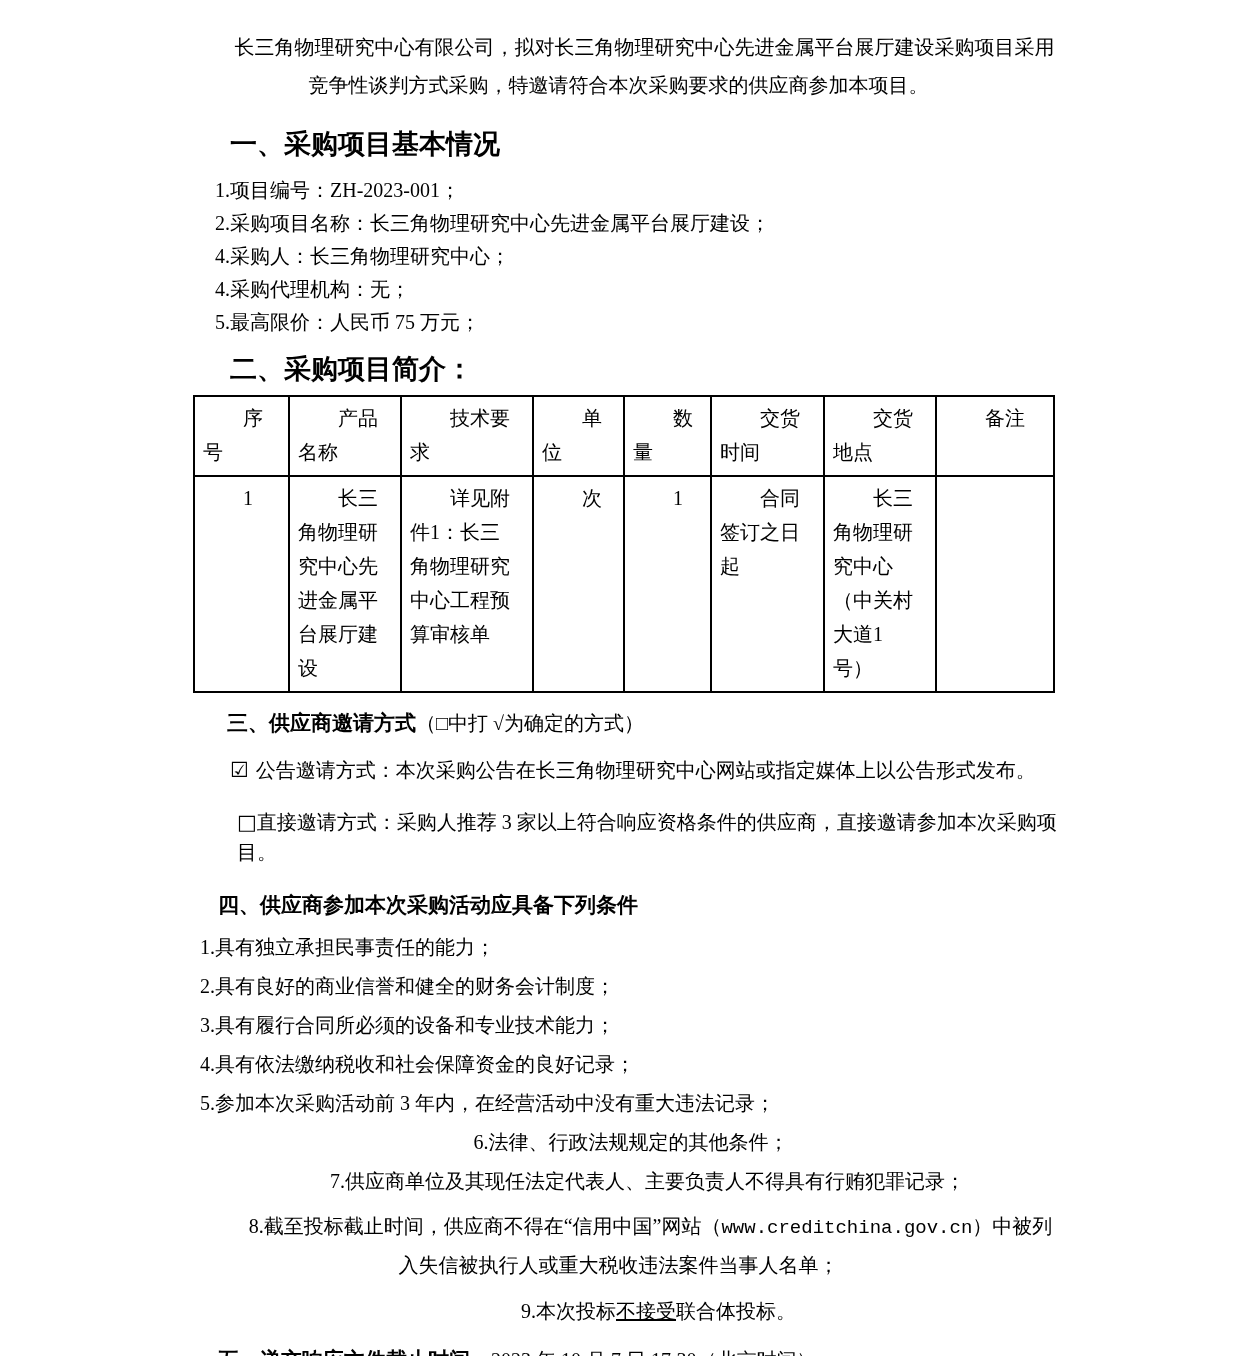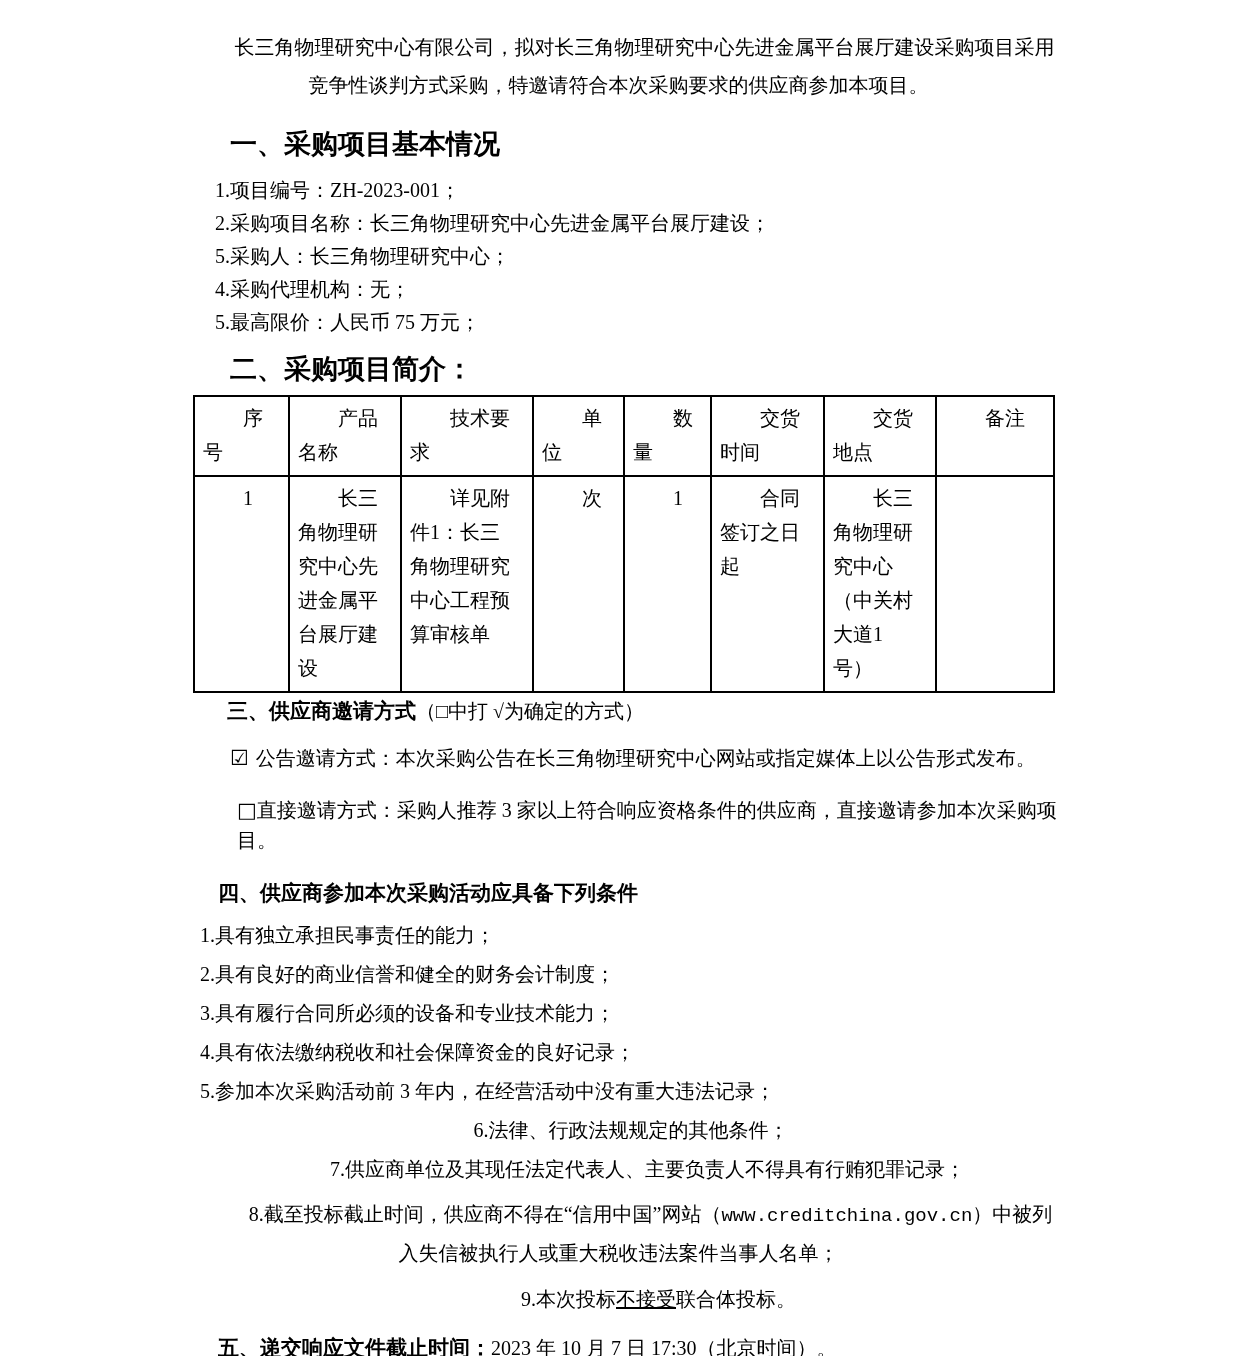--- a/index.html
+++ b/index.html
@@ -43,21 +43,21 @@
     line-height: 34px;
     white-space: pre-line;
     text-indent: 2em;
   }
 
   .h-minor {
     font-family: "Liberation Sans", "DejaVu Sans", sans-serif;
     font-weight: bold;
     font-size: 21px;
   }
-  .sec3-heading { margin: 2px 0 0 52px; line-height: 32px; }
+  .sec3-heading { margin: 14px 0 0 52px; line-height: 32px; }
   .h-note { font-family: "Liberation Serif", "DejaVu Serif", serif; font-weight: normal; font-size: 20px; }
 
   .option { line-height: 30px; }
   .option-1 { margin: 16px 0 0 55px; }
   .option-2 { margin: 22px 0 0 62px; }
   .checkbox { font-family: "DejaVu Sans", sans-serif; font-size: 21px; }
   .option-1 .checkbox { margin-right: 7px; }
 
   .sec4-heading { margin: 24px 0 0 43px; line-height: 28px; }
   .sec4-item { margin: 18px 0 0 25px; line-height: 21px; }
@@ -75,21 +75,21 @@
 
 <div>
 
   <p class="intro">长三角物理研究中心有限公司，拟对长三角物理研究中心先进金属平台展厅建设采购项目采用竞争性谈判方式采购，特邀请符合本次采购要求的供应商参加本项目。</p>
 
   <p class="h-major">一、采购项目基本情况</p>
 
   <div class="sec1-items">
     <p class="sec1-item">1.项目编号：ZH-2023-001；</p>
     <p class="sec1-item">2.采购项目名称：长三角物理研究中心先进金属平台展厅建设；</p>
-    <p class="sec1-item">5.采购人：长三角物理研究中心；</p>
+    <p class="sec1-item">4.采购人：长三角物理研究中心；</p>
     <p class="sec1-item">4.采购代理机构：无；</p>
     <p class="sec1-item">5.最高限价：人民币 75 万元；</p>
   </div>
 
   <p class="h-major second">二、采购项目简介：</p>
 
   <table class="summary">
     <colgroup>
       <col style="width:95px">
         <col style="width:112px">

